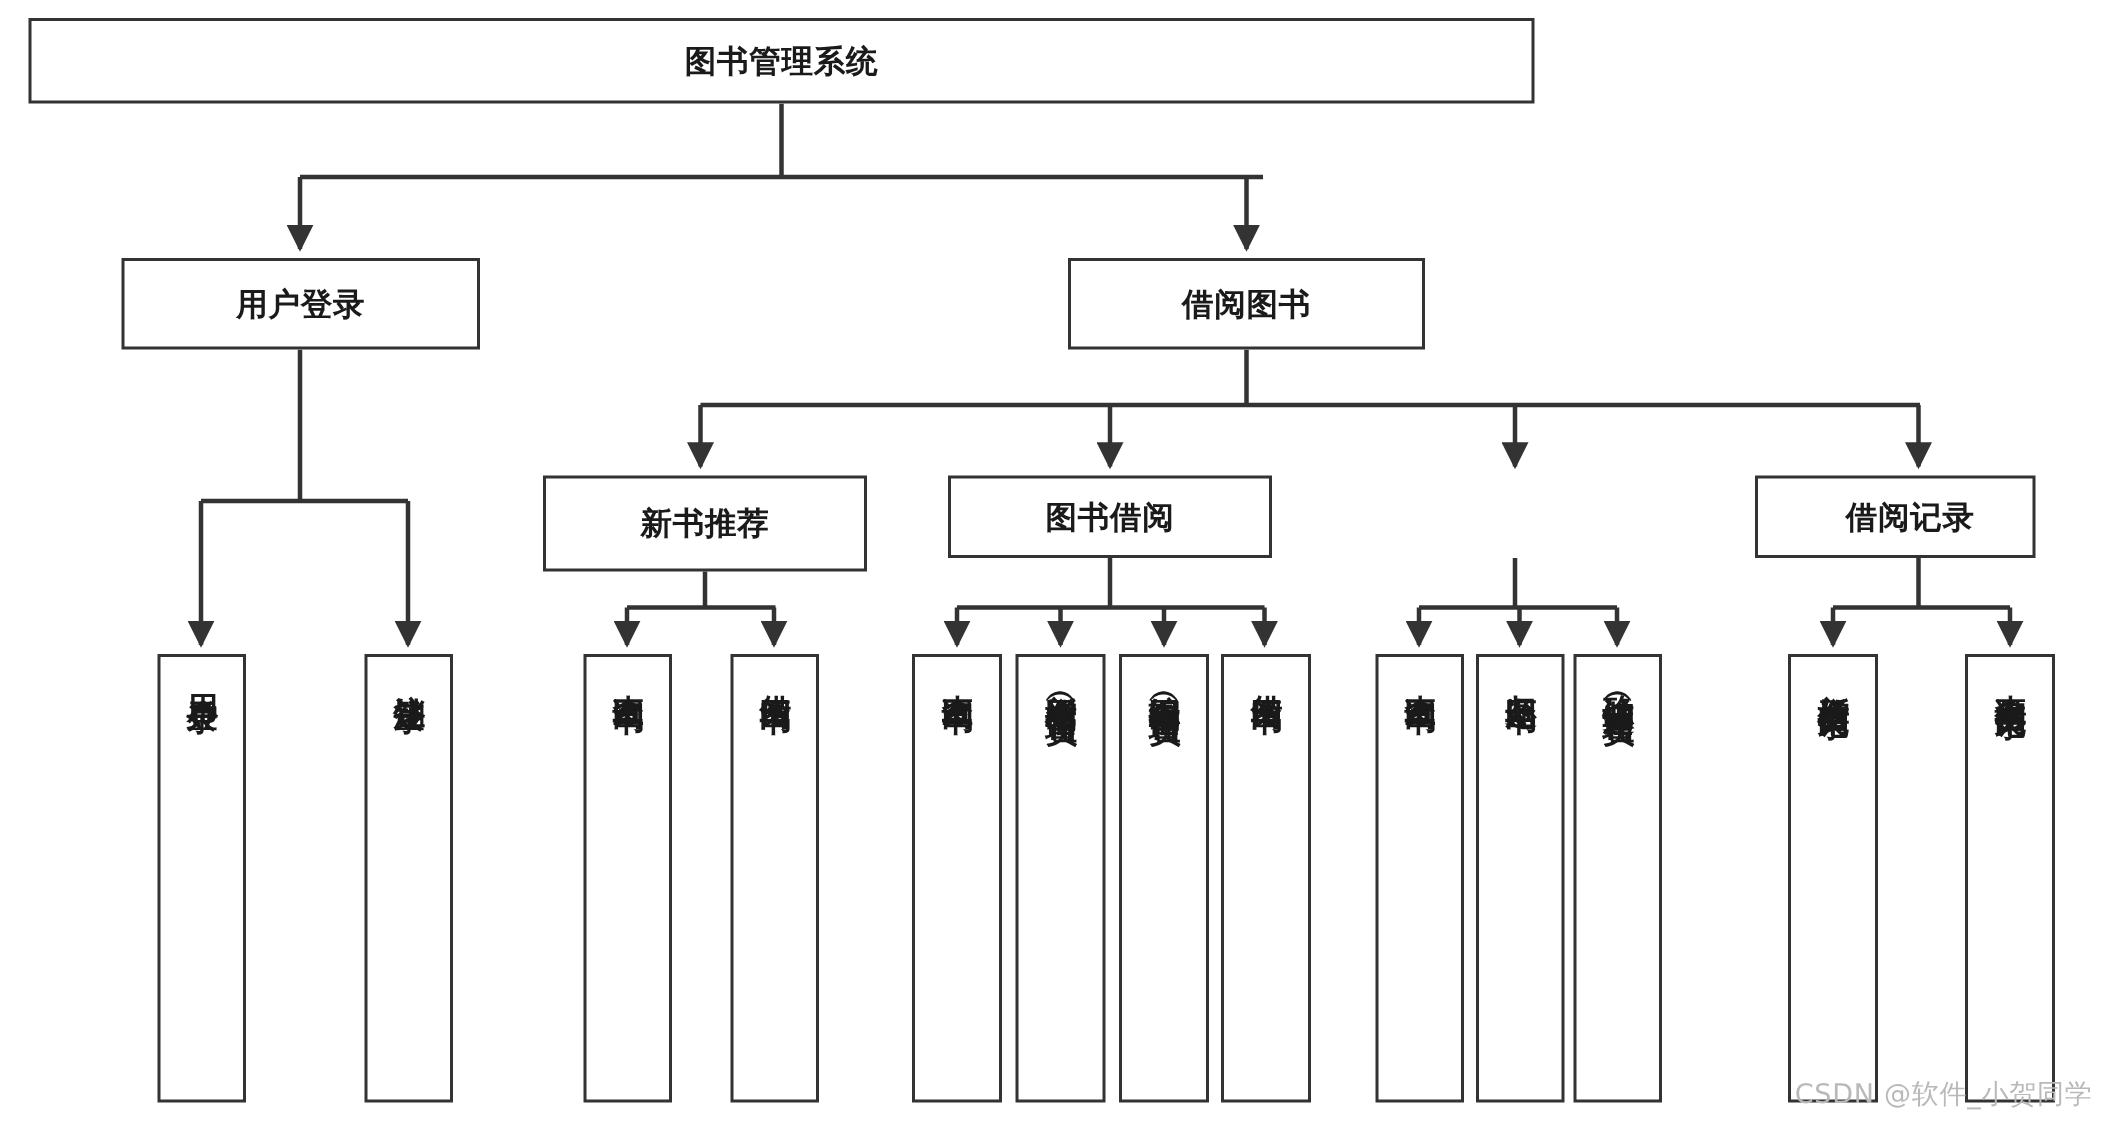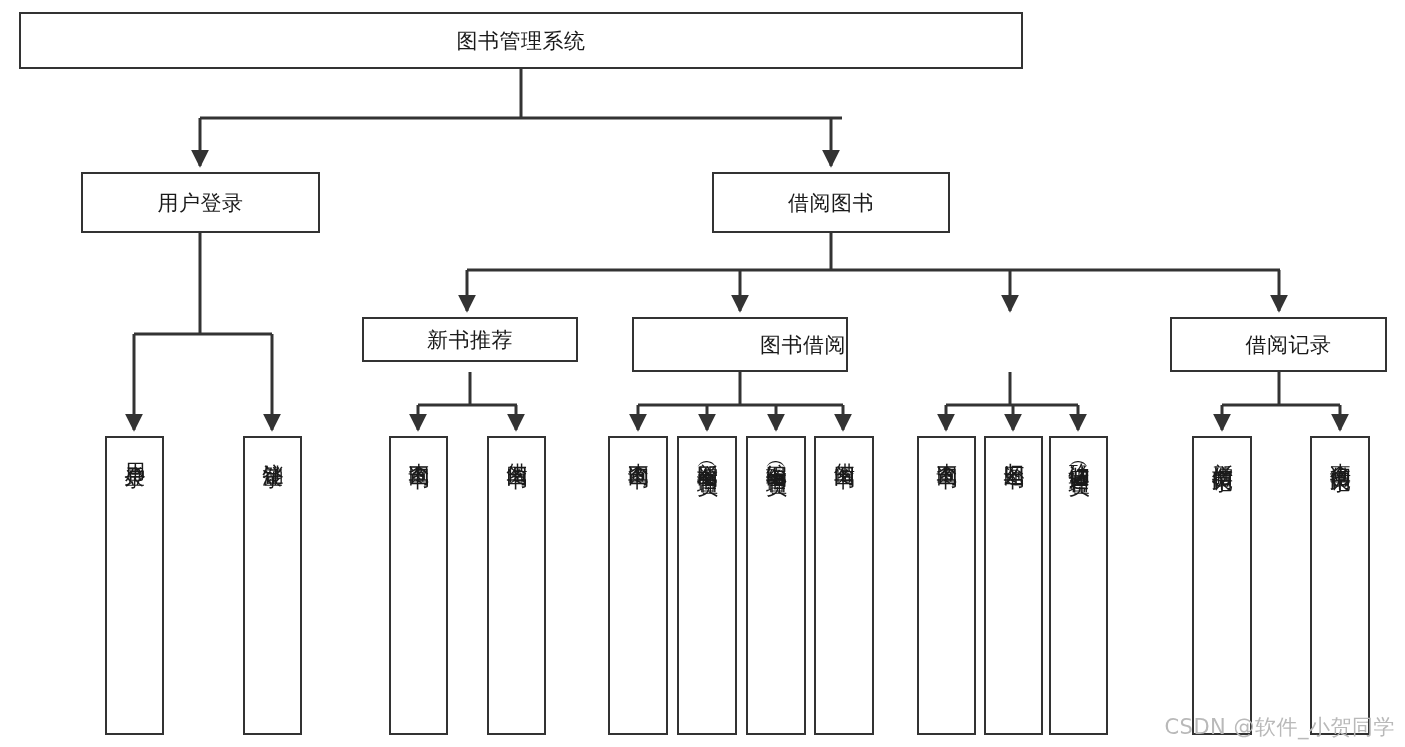--- a/index.html
+++ b/index.html
@@ -27,20 +27,21 @@
   }
   .node {
     position: absolute;
     box-sizing: border-box;
     background: #ffffff;
     border: 2.5px solid #333333;
     display: flex;
     align-items: center;
     justify-content: center;
     color: #1a1a1a;
+    font-weight: bold;
   }
   .node.horiz {
     font-size: 21px;
     letter-spacing: 0.5px;
   }
   .node.vert {
     align-items: flex-start;
     justify-content: center;
     padding-top: 8px;
   }
@@ -50,21 +51,21 @@
     font-size: 21px;
     line-height: 1.28;
     letter-spacing: 2px;
     color: #1a1a1a;
     white-space: nowrap;
   }
   #watermark {
     position: absolute;
     right: 10px;
     bottom: 6px;
-    font-size: 21px;
+    font-size: 18px;
     color: #b9b9b9;
     letter-spacing: 0.5px;
     user-select: none;
   }
 </style>
 </head>
 <body>
 
 <div id="canvas">
 
@@ -122,27 +123,27 @@
     <span>图书管理系统</span>
   </div>
 
   <div class="node horiz" style="left:81px; top:172px; width:239px; height:61px;">
     <span>用户登录</span>
   </div>
   <div class="node horiz" style="left:712px; top:172px; width:238px; height:61px;">
     <span>借阅图书</span>
   </div>
 
-  <div class="node horiz" style="left:362px; top:317px; width:216px; height:45px;">
+  <div class="node horiz" style="left:362px; top:317px; width:216px; height:64px;">
     <span>新书推荐</span>
   </div>
-  <div class="node horiz" style="left:632px; top:317px; width:216px; height:55px;justify-content:flex-end;">
+  <div class="node horiz" style="left:632px; top:317px; width:216px; height:55px;">
     <span>图书借阅</span>
   </div>
-  <div class="node horiz" style="left:1170px; top:317px; width:217px; height:55px;padding-left:20px;">
+  <div class="node horiz" style="left:1170px; top:317px; width:187px; height:55px;padding-left:20px;">
     <span>借阅记录</span>
   </div>
 
   <div class="node vert" style="left:105px; top:436px; width:59px; height:299px;">
     <span class="vlabel">用户登录</span>
   </div>
   <div class="node vert" style="left:243px; top:436px; width:59px; height:299px;">
     <span class="vlabel">注销登录</span>
   </div>
 

